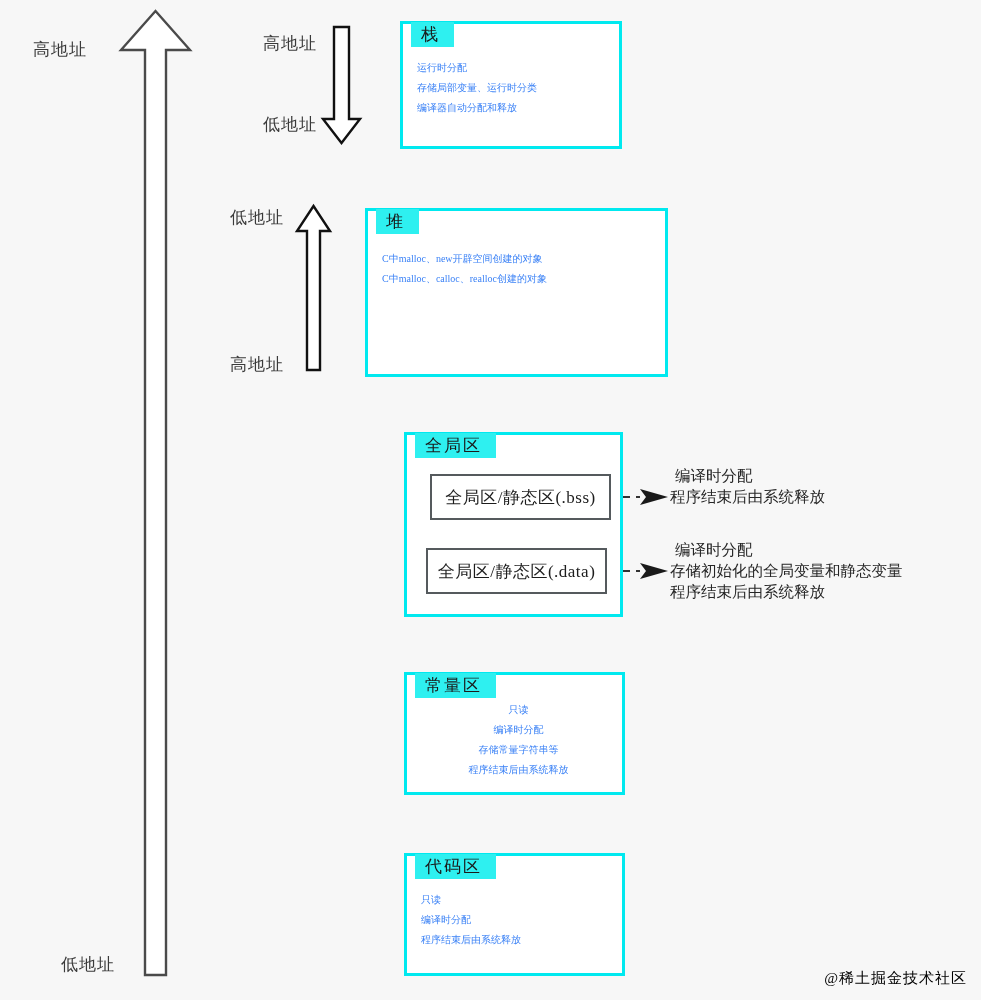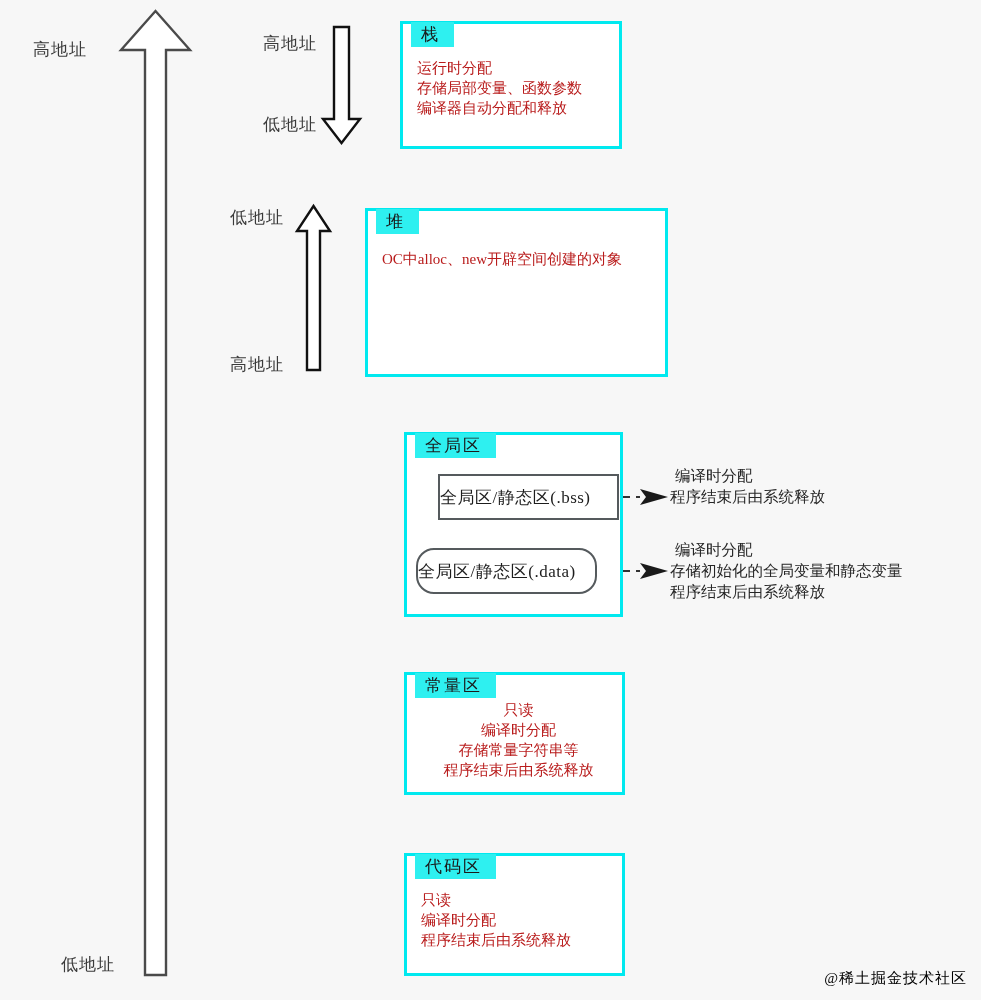--- a/index.html
+++ b/index.html
@@ -58,41 +58,41 @@
     letter-spacing: 2px;
     padding: 3px 14px 3px 10px;
     line-height: 19px;
     white-space: nowrap;
     font-family: "Liberation Serif", "DejaVu Serif", serif;
   }
   .region-lines {
     position: absolute;
     left: 14px;
     right: 6px;
-    font-size: 15px;
+    font-size: 10px;
     line-height: 20px;
-    color: #b91c1c;
+    color: #3b82f6;
     white-space: nowrap;
   }
   .region-lines div {
     white-space: nowrap;
   }
 
   
   .sub-box {
     position: absolute;
     border: 2px solid #555a5d;
     background: #ffffff;
     box-sizing: border-box;
     display: flex;
     align-items: center;
+    justify-content: center;
     font-size: 17px;
     letter-spacing: 0.5px;
     color: #1d1d1d;
-    margin-left: 8px;
   }
 
   
   .annotation {
     position: absolute;
     font-size: 15.5px;
     line-height: 21px;
     color: #262626;
     white-space: nowrap;
   }
@@ -139,41 +139,42 @@
   <div class="addr-label" style="left:263px; top:113px;">低地址</div>
 
   <div class="addr-label" style="left:230px; top:206px;">低地址</div>
 
   <div class="addr-label" style="left:230px; top:353px;">高地址</div>
 
   <div class="region-box" style="left:400px; top:21px; width:222px; height:128px;">
     <div class="region-title">栈</div>
     <div class="region-lines" style="top:34px;">
       <div>运行时分配</div>
-      <div>存储局部变量、函数参数</div>
+      <div>存储局部变量、运行时分类</div>
       <div>编译器自动分配和释放</div>
     </div>
   </div>
 
   <div class="region-box" style="left:365px; top:208px; width:303px; height:169px;">
     <div class="region-title">堆</div>
     <div class="region-lines" style="top:38px;">
-      <div>OC中alloc、new开辟空间创建的对象</div>
+      <div>C中malloc、new开辟空间创建的对象</div>
+      <div>C中malloc、calloc、realloc创建的对象</div>
     </div>
   </div>
 
   <div class="region-box" style="left:404px; top:432px; width:219px; height:185px;">
     <div class="region-title">全局区</div>
   </div>
 
   <div class="sub-box" style="left:430px; top:474px; width:181px; height:46px;">
     <span>全局区/静态区(.bss)</span>
   </div>
 
-  <div class="sub-box" style="left:408px; top:548px; width:181px; height:46px;border-radius:18px;">
+  <div class="sub-box" style="left:426px; top:548px; width:181px; height:46px;">
     <span>全局区/静态区(.data)</span>
   </div>
 
   <div class="annotation" style="left:670px; top:465px;">
     <div class="indent" style="padding-left:5px;">编译时分配</div>
     <div>程序结束后由系统释放</div>
   </div>
 
   <div class="annotation" style="left:670px; top:539px;">
     <div class="indent" style="padding-left:5px;">编译时分配</div>

